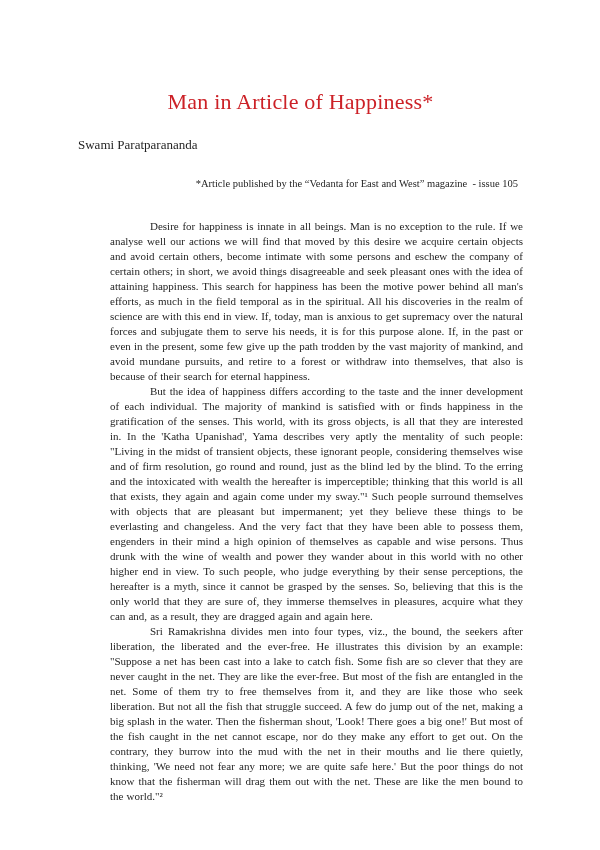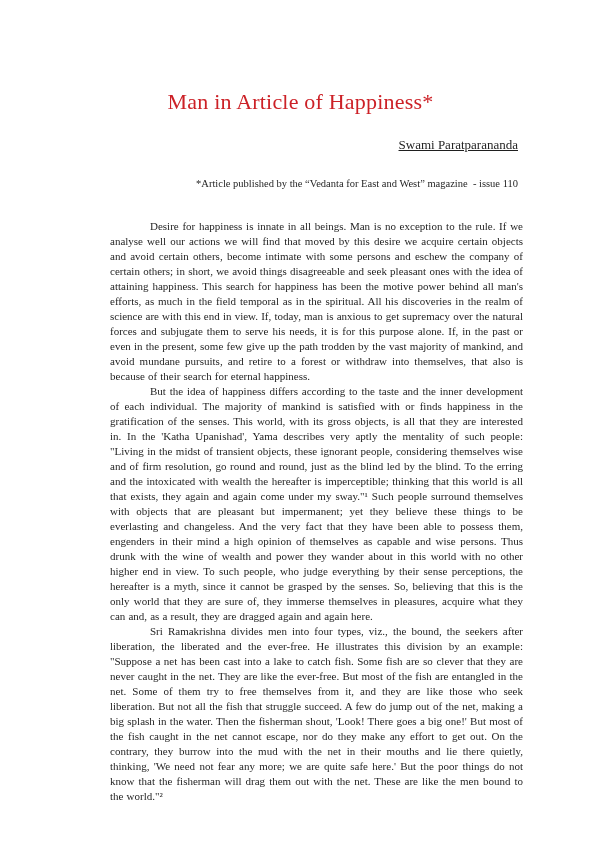--- a/index.html
+++ b/index.html
@@ -27,24 +27,22 @@
     line-height: 26px;
     font-weight: normal;
     text-align: center;
     letter-spacing: 0.2px;
     color: var(--title-color, #cc2127);
   }
   .author {
     margin-top: 22px;
     font-size: 13px;
     line-height: 16px;
-    text-align: right;
     padding-right: 5px;
     color: var(--text-color, #1f1f1f);
-    text-decoration: underline;
   }
   .pub-note {
     margin-top: 24px;
     font-size: 10.5px;
     line-height: 13px;
     text-align: right;
     padding-right: 5px;
     white-space: pre;
     color: var(--text-color, #1f1f1f);
   }
@@ -62,20 +60,20 @@
     word-spacing: 0.4px;
   }
 </style>
 </head>
 <body>
 
 <div class="page">
   <div class="content">
     <h1 class="title">Man in Article of Happiness*</h1>
     <div class="author">Swami Paratparananda</div>
-    <div class="pub-note">*Article published by the “Vedanta for East and West” magazine  - issue 110</div>
+    <div class="pub-note">*Article published by the “Vedanta for East and West” magazine  - issue 105</div>
     <div class="body-text">
       <p>Desire for happiness is innate in all beings. Man is no exception to the rule. If we analyse well our actions we will find that moved by this desire we acquire certain objects and avoid certain others, become intimate with some persons and eschew the company of certain others; in short, we avoid things disagreeable and seek pleasant ones with the idea of attaining happiness. This search for happiness has been the motive power behind all man's efforts, as much in the field temporal as in the spiritual. All his discoveries in the realm of science are with this end in view. If, today, man is anxious to get supremacy over the natural forces and subjugate them to serve his needs, it is for this purpose alone. If, in the past or even in the present, some few give up the path trodden by the vast majority of mankind, and avoid mundane pursuits, and retire to a forest or withdraw into themselves, that also is because of their search for eternal happiness.</p>
       <p>But the idea of happiness differs according to the taste and the inner development of each individual. The majority of mankind is satisfied with or finds happiness in the gratification of the senses. This world, with its gross objects, is all that they are interested in. In the 'Katha Upanishad', Yama describes very aptly the mentality of such people: "Living in the midst of transient objects, these ignorant people, considering themselves wise and of firm resolution, go round and round, just as the blind led by the blind. To the erring and the intoxicated with wealth the hereafter is imperceptible; thinking that this world is all that exists, they again and again come under my sway."¹ Such people surround themselves with objects that are pleasant but impermanent; yet they believe these things to be everlasting and changeless. And the very fact that they have been able to possess them, engenders in their mind a high opinion of themselves as capable and wise persons. Thus drunk with the wine of wealth and power they wander about in this world with no other higher end in view. To such people, who judge everything by their sense perceptions, the hereafter is a myth, since it cannot be grasped by the senses. So, believing that this is the only world that they are sure of, they immerse themselves in pleasures, acquire what they can and, as a result, they are dragged again and again here.</p>
       <p>Sri Ramakrishna divides men into four types, viz., the bound, the seekers after liberation, the liberated and the ever-free. He illustrates this division by an example: "Suppose a net has been cast into a lake to catch fish. Some fish are so clever that they are never caught in the net. They are like the ever-free. But most of the fish are entangled in the net. Some of them try to free themselves from it, and they are like those who seek liberation. But not all the fish that struggle succeed. A few do jump out of the net, making a big splash in the water. Then the fisherman shout, 'Look! There goes a big one!' But most of the fish caught in the net cannot escape, nor do they make any effort to get out. On the contrary, they burrow into the mud with the net in their mouths and lie there quietly, thinking, 'We need not fear any more; we are quite safe here.' But the poor things do not know that the fisherman will drag them out with the net. These are like the men bound to the world."²</p>
     </div>
   </div>
 </div>
 
 </body></html>

